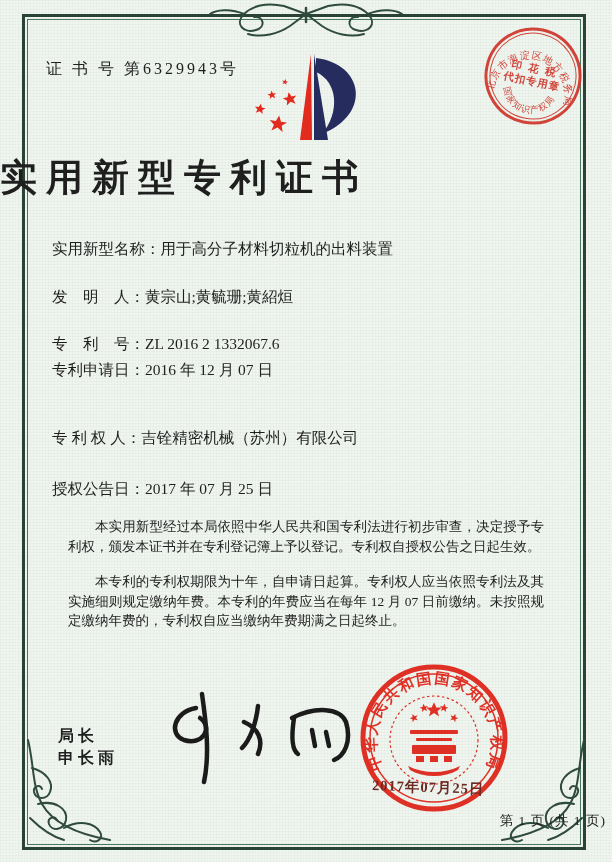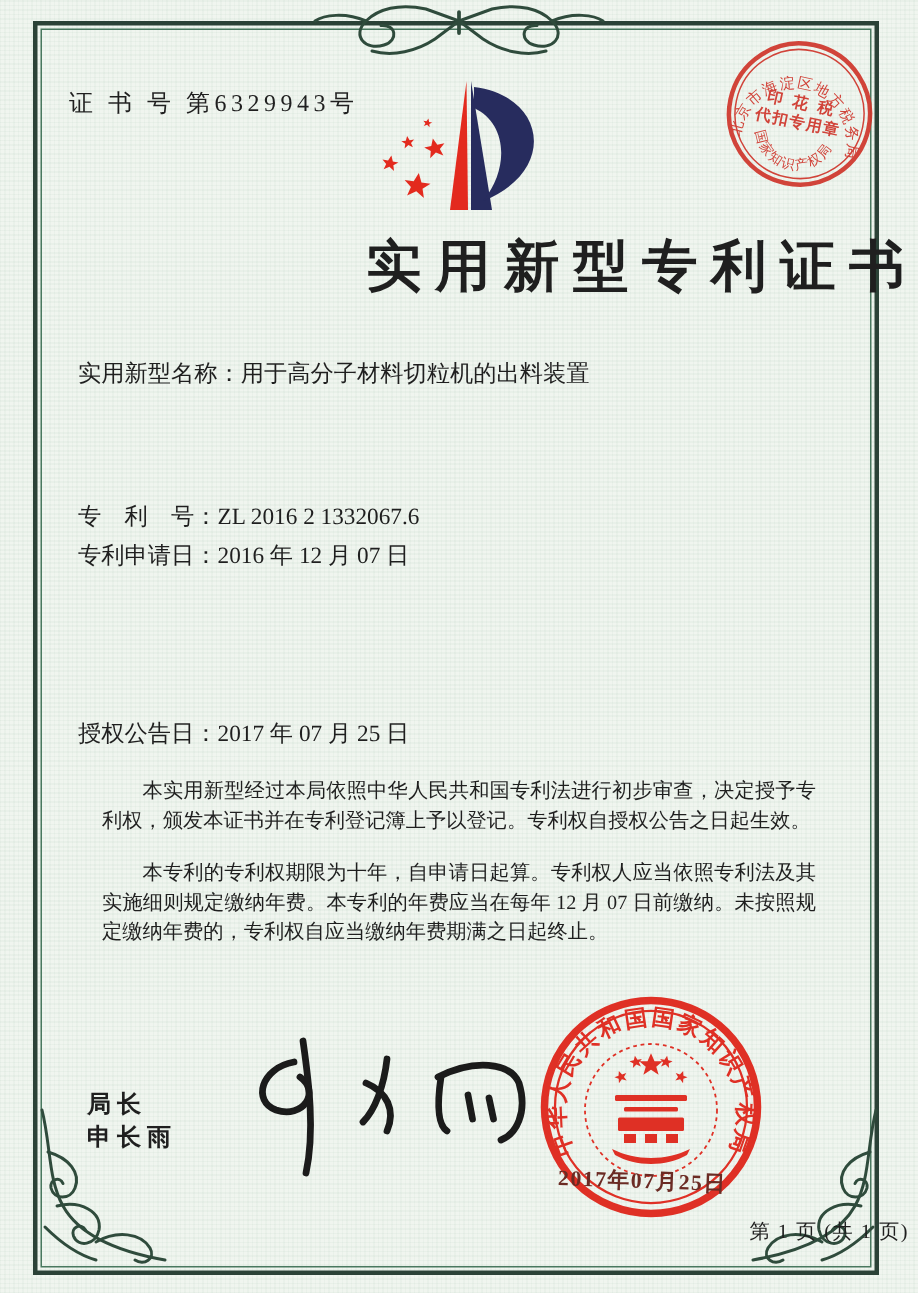--- a/index.html
+++ b/index.html
@@ -6,21 +6,21 @@
   body{width:612px;height:862px;background:#f2f6f0;font-family:"Liberation Serif","DejaVu Serif",serif;color:#1f1f1f;}
   .page{position:relative;width:612px;height:862px;overflow:hidden;
         background:#f0f5ef;
         background-image:
           repeating-linear-gradient(0deg, rgba(110,160,130,0.06) 0 1px, transparent 1px 3px),
           repeating-linear-gradient(90deg, rgba(110,160,130,0.05) 0 1px, transparent 1px 3px);}
   .frame{position:absolute;left:22px;top:14px;width:558px;height:830px;border:3px solid #2b4237;}
   .frame-inner{position:absolute;inset:2px;border:1.5px solid #49785f;}
   .deco{position:absolute;pointer-events:none;}
   .cert-no{position:absolute;left:46px;top:59px;font-size:16px;letter-spacing:3px;}
-  .title{position:absolute;left:0;top:153px;width:612px;text-align:right;font-size:37px;font-weight:700;
+  .title{position:absolute;left:0;top:153px;width:612px;text-align:left;font-size:37px;font-weight:700;
          letter-spacing:9px;font-family:"Liberation Serif","DejaVu Serif",serif;}
   .field{position:absolute;left:52px;font-size:15.5px;white-space:nowrap;}
   .flabel{display:inline-block;font-family:Liberation Serif, serif;}
   .fvalue{display:inline-block;}
   .paras{position:absolute;left:52px;top:501px;width:508px;font-size:13.5px;line-height:19.6px;text-align:justify;}
   .paras p{margin:16px;text-indent:2em;}
   .officer-role{position:absolute;left:58px;top:726px;font-size:16px;font-weight:600;
         font-family:"Liberation Sans","DejaVu Sans",sans-serif;letter-spacing:4px;}
   .officer-name{position:absolute;left:58px;top:748px;font-size:16px;font-weight:600;
         font-family:"Liberation Sans","DejaVu Sans",sans-serif;letter-spacing:4px;}
@@ -107,25 +107,31 @@
       <polygon points="76,12 90,98 76,98"></polygon>
       <path d="M78,16 C126,22 134,72 84,92 C102,70 100,40 78,30 Z"></path>
     </g>
   </svg>
 
   <div class="title">实用新型专利证书</div>
 
   <div class="field" style="top:239px">
     <span class="flabel">实用新型名称：</span><span class="fvalue">用于高分子材料切粒机的出料装置</span>
   </div>
+  <div class="field" style="top:287px">
+    <span class="flabel">发　明　人：</span><span class="fvalue">黄宗山;黄毓珊;黄紹烜</span>
+  </div>
   <div class="field" style="top:334px">
     <span class="flabel">专　利　号：</span><span class="fvalue">ZL 2016 2 1332067.6</span>
   </div>
   <div class="field" style="top:360px">
     <span class="flabel">专利申请日：</span><span class="fvalue">2016 年 12 月 07 日</span>
+  </div>
+  <div class="field" style="top:428px">
+    <span class="flabel">专 利 权 人：</span><span class="fvalue">吉铨精密机械（苏州）有限公司</span>
   </div>
   <div class="field" style="top:479px">
     <span class="flabel">授权公告日：</span><span class="fvalue">2017 年 07 月 25 日</span>
   </div>
 
   <div class="paras">
     <p>本实用新型经过本局依照中华人民共和国专利法进行初步审查，决定授予专利权，颁发本证书并在专利登记簿上予以登记。专利权自授权公告之日起生效。</p>
     <p>本专利的专利权期限为十年，自申请日起算。专利权人应当依照专利法及其实施细则规定缴纳年费。本专利的年费应当在每年 12 月 07 日前缴纳。未按照规定缴纳年费的，专利权自应当缴纳年费期满之日起终止。</p>
   </div>
 

